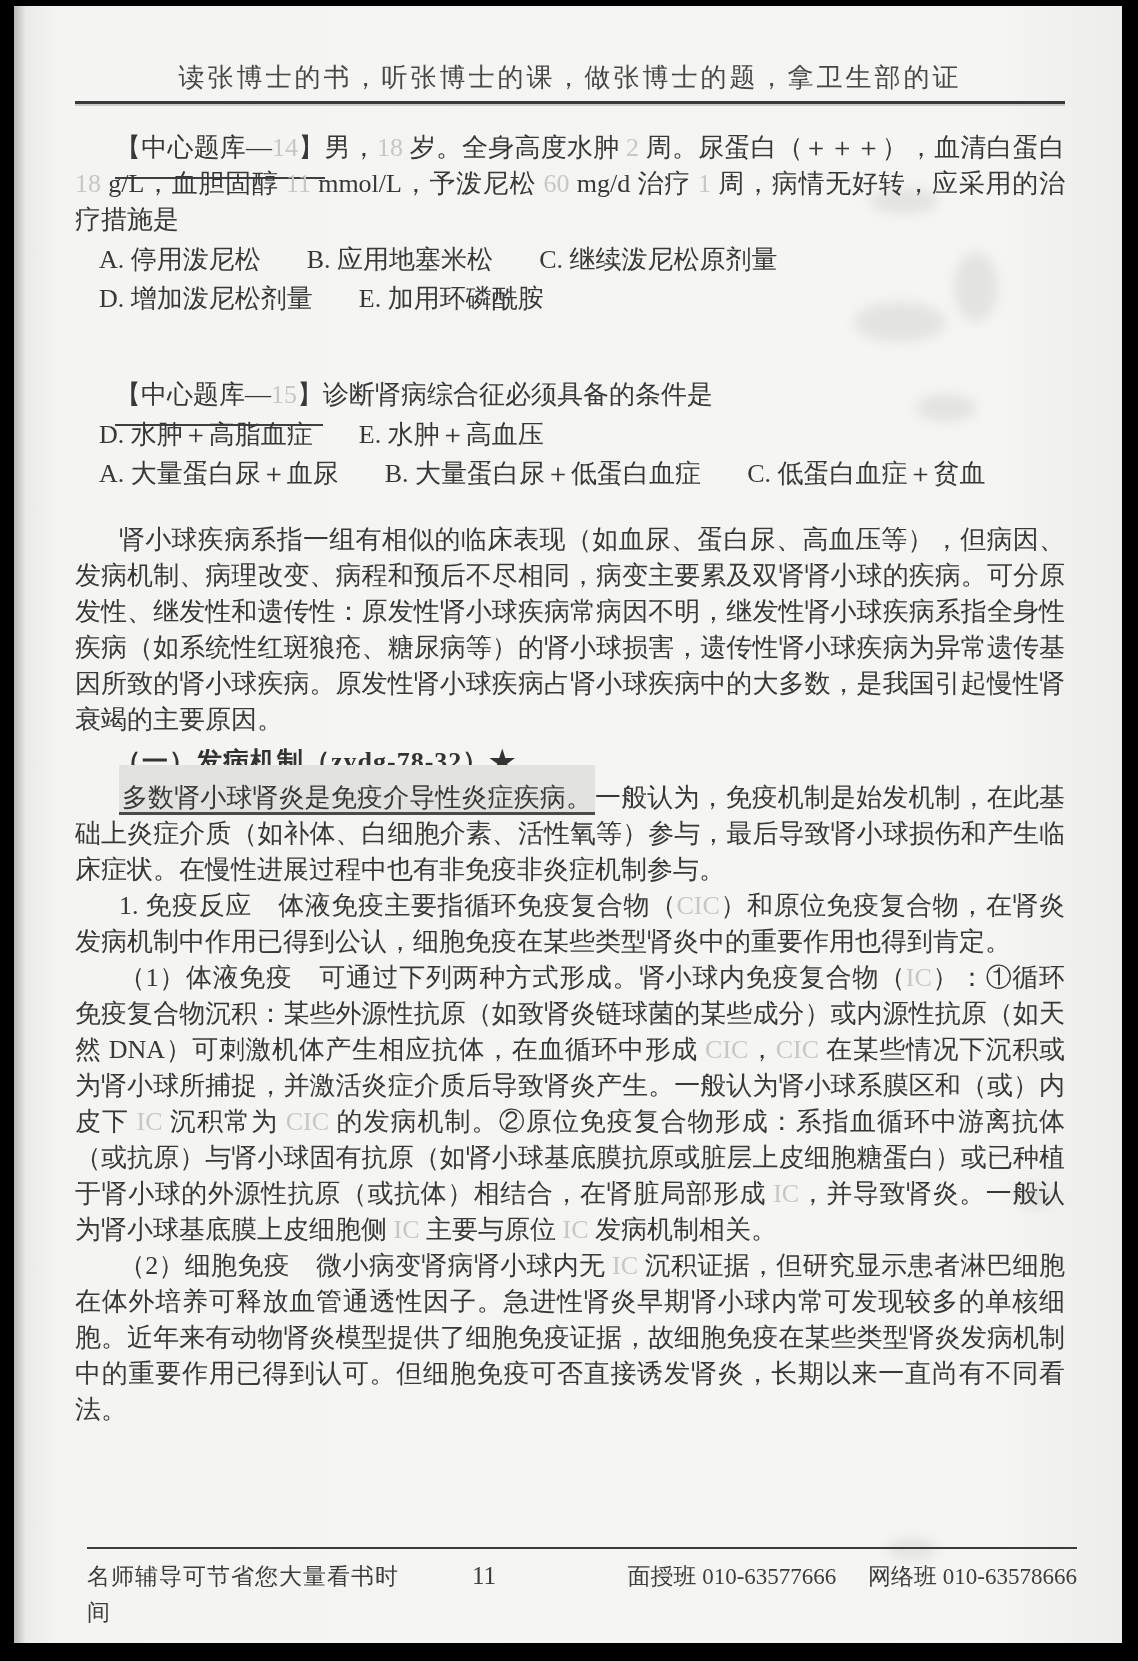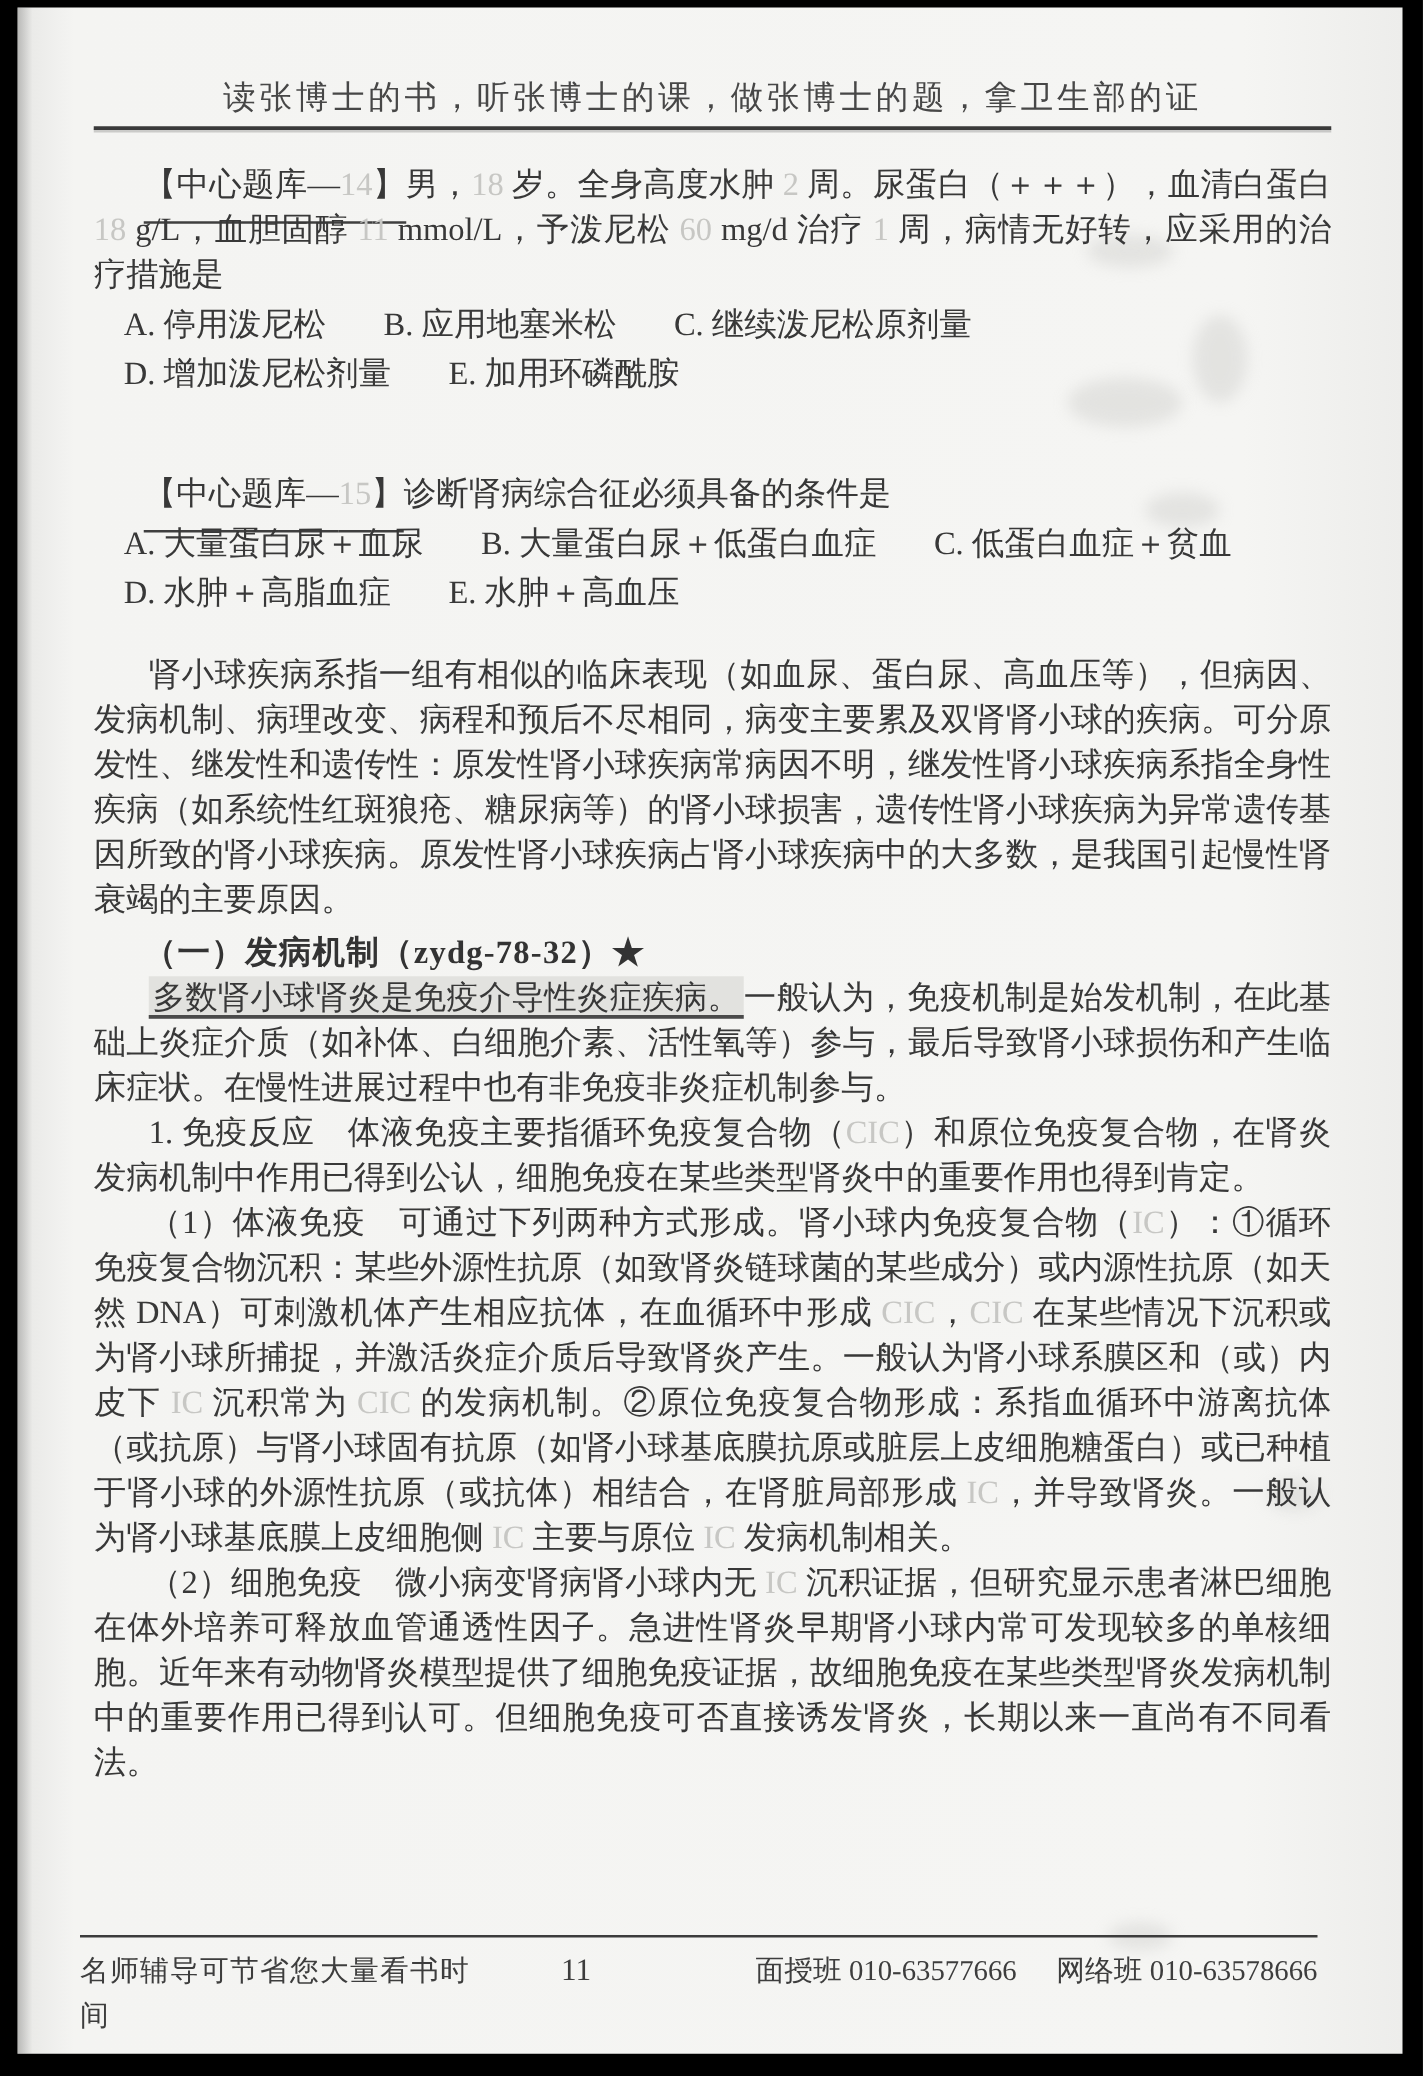--- a/index.html
+++ b/index.html
@@ -17,22 +17,22 @@
   .qstem{margin-top:26px;text-indent:40px;}
   .options{margin-left:24px;margin-top:4px;}
   .opt-row{margin-top:3px;}
   .opt{margin-right:46px;white-space:nowrap;}
   .h1{font-weight:bold;font-size:30px;line-height:44px;letter-spacing:3px;
       margin:16px 0 0 28px;color:#333;}
   .h2{font-weight:bold;text-indent:40px;margin-top:6px;letter-spacing:1px;color:#333;}
   .para{text-indent:44px;}
   .f{color:#c7c7c4;}
   .u{border-bottom:2px solid #3f3f3f;padding-bottom:15px;}
-  .hl{background:#e2e2df;border-bottom:3px solid #4a4a4a;padding:2px 3px 0 3px;}
-  .footer{position:absolute;left:50px;width:990px;bottom:12px;border-top:2px solid #3c3c3c;
+  .hl{background:#e2e2df;border-bottom:3px solid #4a4a4a;padding:18px 3px 0 3px;}
+  .footer{position:absolute;left:73px;width:990px;bottom:12px;border-top:2px solid #3c3c3c;
           padding-top:9px;display:flex;align-items:baseline;font-size:23px;color:#3d3d3d;}
   .footer-left{flex:1;text-align:left;letter-spacing:1px;}
   .footer-page{width:140px;text-align:center;font-size:25px;}
   .footer-right{flex:1.6;text-align:right;white-space:nowrap;}
   .footer-right .grp{margin-left:26px;}
   .smudge{position:absolute;background:#c9c9c6;border-radius:50%;filter:blur(6px);opacity:.4;}
   .s1{left:855px;top:182px;width:70px;height:26px;}
   .s2{left:840px;top:296px;width:92px;height:40px;}
   .s3{left:902px;top:388px;width:60px;height:28px;}
   .s4{left:940px;top:246px;width:44px;height:70px;}
@@ -58,22 +58,22 @@
       <div class="head-rule"></div>
       <div id="content">
           <p class="qstem"><span class="u">【中心题库—</span><span class="u f">14</span><span class="u">】</span><span>男，</span><span class="f">18</span><span> 岁。全身高度水肿 </span><span class="f">2</span><span> 周。尿蛋白（＋＋＋），血清白蛋白 </span><span class="f">18</span><span> g/L，血胆固醇 </span><span class="f">11</span><span> mmol/L，予泼尼松 </span><span class="f">60</span><span> mg/d 治疗 </span><span class="f">1</span><span> 周，病情无好转，应采用的治疗措施是</span></p>
           <div class="options">
             <div class="opt-row"><span class="opt">A. 停用泼尼松</span><span class="opt">B. 应用地塞米松</span><span class="opt">C. 继续泼尼松原剂量</span></div>
             <div class="opt-row"><span class="opt">D. 增加泼尼松剂量</span><span class="opt">E. 加用环磷酰胺</span></div>
           </div>
           <div style="height: 34px;"></div>
           <p class="qstem"><span class="u">【中心题库—</span><span class="u f">15</span><span class="u">】</span><span>诊断肾病综合征必须具备的条件是</span></p>
           <div class="options">
+            <div class="opt-row"><span class="opt">D. 水肿＋高脂血症</span><span class="opt">E. 水肿＋高血压</span></div>
             <div class="opt-row"><span class="opt">A. 大量蛋白尿＋血尿</span><span class="opt">B. 大量蛋白尿＋低蛋白血症</span><span class="opt">C. 低蛋白血症＋贫血</span></div>
-            <div class="opt-row"><span class="opt">D. 水肿＋高脂血症</span><span class="opt">E. 水肿＋高血压</span></div>
           </div>
           <div style="height: 30px;"></div>
           <p class="para"><span>肾小球疾病系指一组有相似的临床表现（如血尿、蛋白尿、高血压等），但病因、发病机制、病理改变、病程和预后不尽相同，病变主要累及双肾肾小球的疾病。可分原发性、继发性和遗传性：原发性肾小球疾病常病因不明，继发性肾小球疾病系指全身性疾病（如系统性红斑狼疮、糖尿病等）的肾小球损害，遗传性肾小球疾病为异常遗传基因所致的肾小球疾病。原发性肾小球疾病占肾小球疾病中的大多数，是我国引起慢性肾衰竭的主要原因。</span></p>
           <div class="h2">（一）发病机制（zydg-78-32）★</div>
           <p class="para"><span class="hl">多数肾小球肾炎是免疫介导性炎症疾病。</span><span>一般认为，免疫机制是始发机制，在此基础上炎症介质（如补体、白细胞介素、活性氧等）参与，最后导致肾小球损伤和产生临床症状。在慢性进展过程中也有非免疫非炎症机制参与。</span></p>
           <p class="para"><span>1. 免疫反应　体液免疫主要指循环免疫复合物（</span><span class="f">CIC</span><span>）和原位免疫复合物，在肾炎发病机制中作用已得到公认，细胞免疫在某些类型肾炎中的重要作用也得到肯定。</span></p>
           <p class="para"><span>（1）体液免疫　可通过下列两种方式形成。肾小球内免疫复合物（</span><span class="f">IC</span><span>）：①循环免疫复合物沉积：某些外源性抗原（如致肾炎链球菌的某些成分）或内源性抗原（如天然 DNA）可刺激机体产生相应抗体，在血循环中形成 </span><span class="f">CIC</span><span>，</span><span class="f">CIC</span><span> 在某些情况下沉积或为肾小球所捕捉，并激活炎症介质后导致肾炎产生。一般认为肾小球系膜区和（或）内皮下 </span><span class="f">IC</span><span> 沉积常为 </span><span class="f">CIC</span><span> 的发病机制。②原位免疫复合物形成：系指血循环中游离抗体（或抗原）与肾小球固有抗原（如肾小球基底膜抗原或脏层上皮细胞糖蛋白）或已种植于肾小球的外源性抗原（或抗体）相结合，在肾脏局部形成 </span><span class="f">IC</span><span>，并导致肾炎。一般认为肾小球基底膜上皮细胞侧 </span><span class="f">IC</span><span> 主要与原位 </span><span class="f">IC</span><span> 发病机制相关。</span></p>
           <p class="para"><span>（2）细胞免疫　微小病变肾病肾小球内无 </span><span class="f">IC</span><span> 沉积证据，但研究显示患者淋巴细胞在体外培养可释放血管通透性因子。急进性肾炎早期肾小球内常可发现较多的单核细胞。近年来有动物肾炎模型提供了细胞免疫证据，故细胞免疫在某些类型肾炎发病机制中的重要作用已得到认可。但细胞免疫可否直接诱发肾炎，长期以来一直尚有不同看法。</span></p>
         </div>
     </div>

